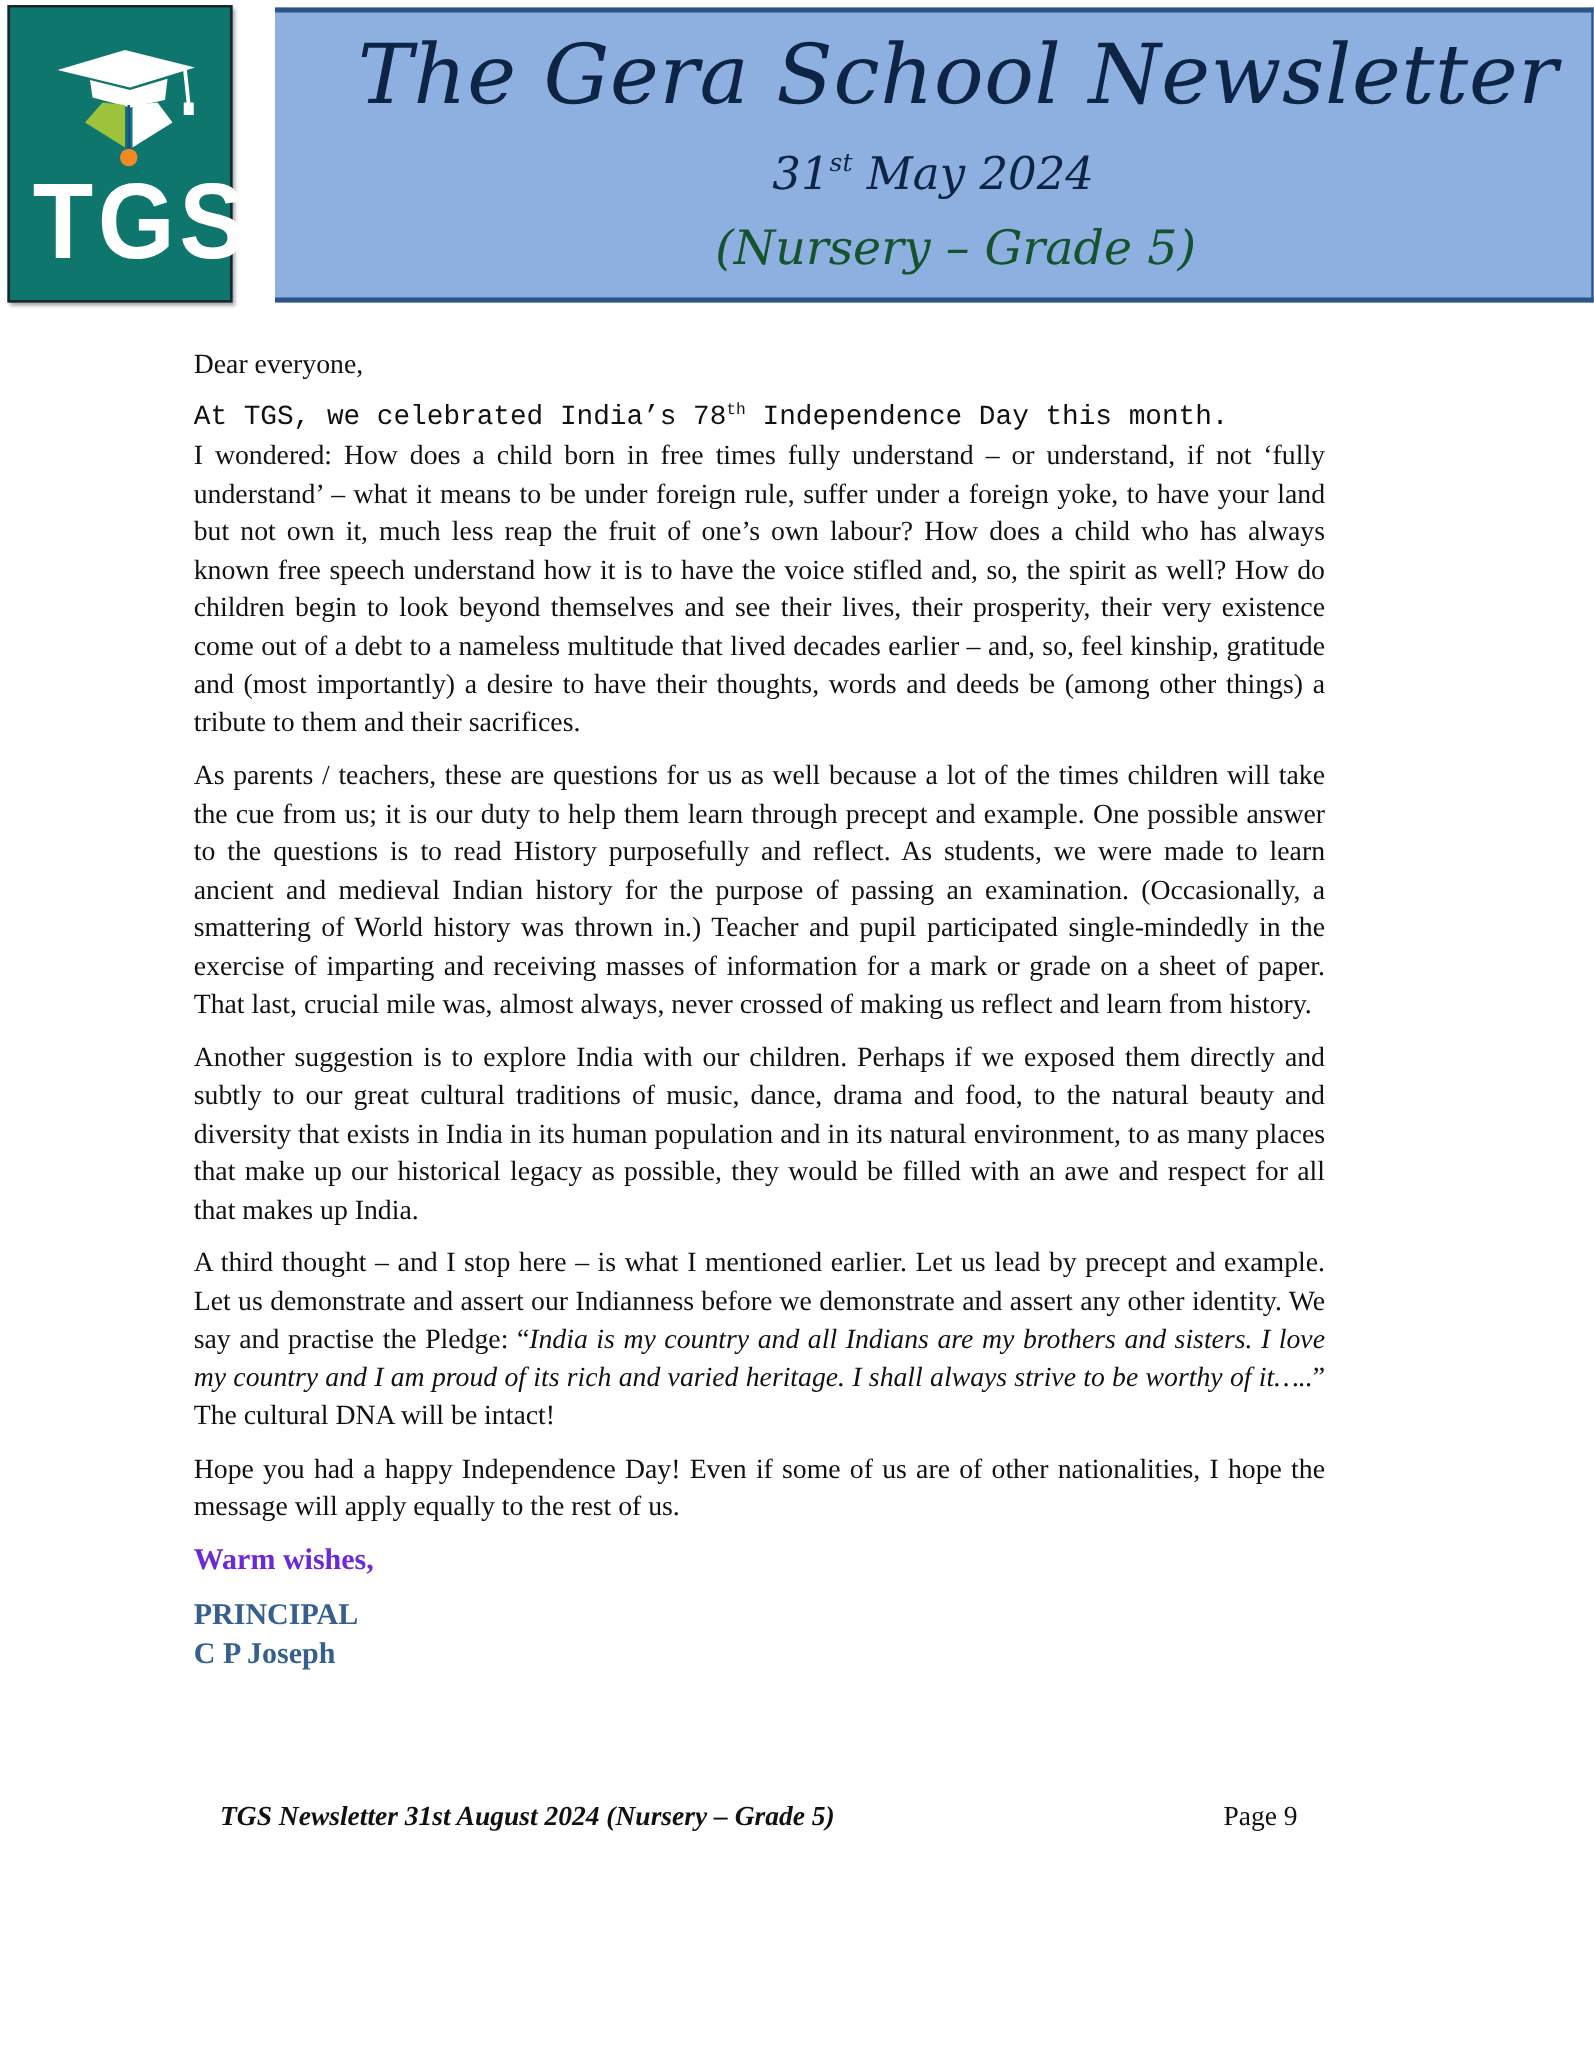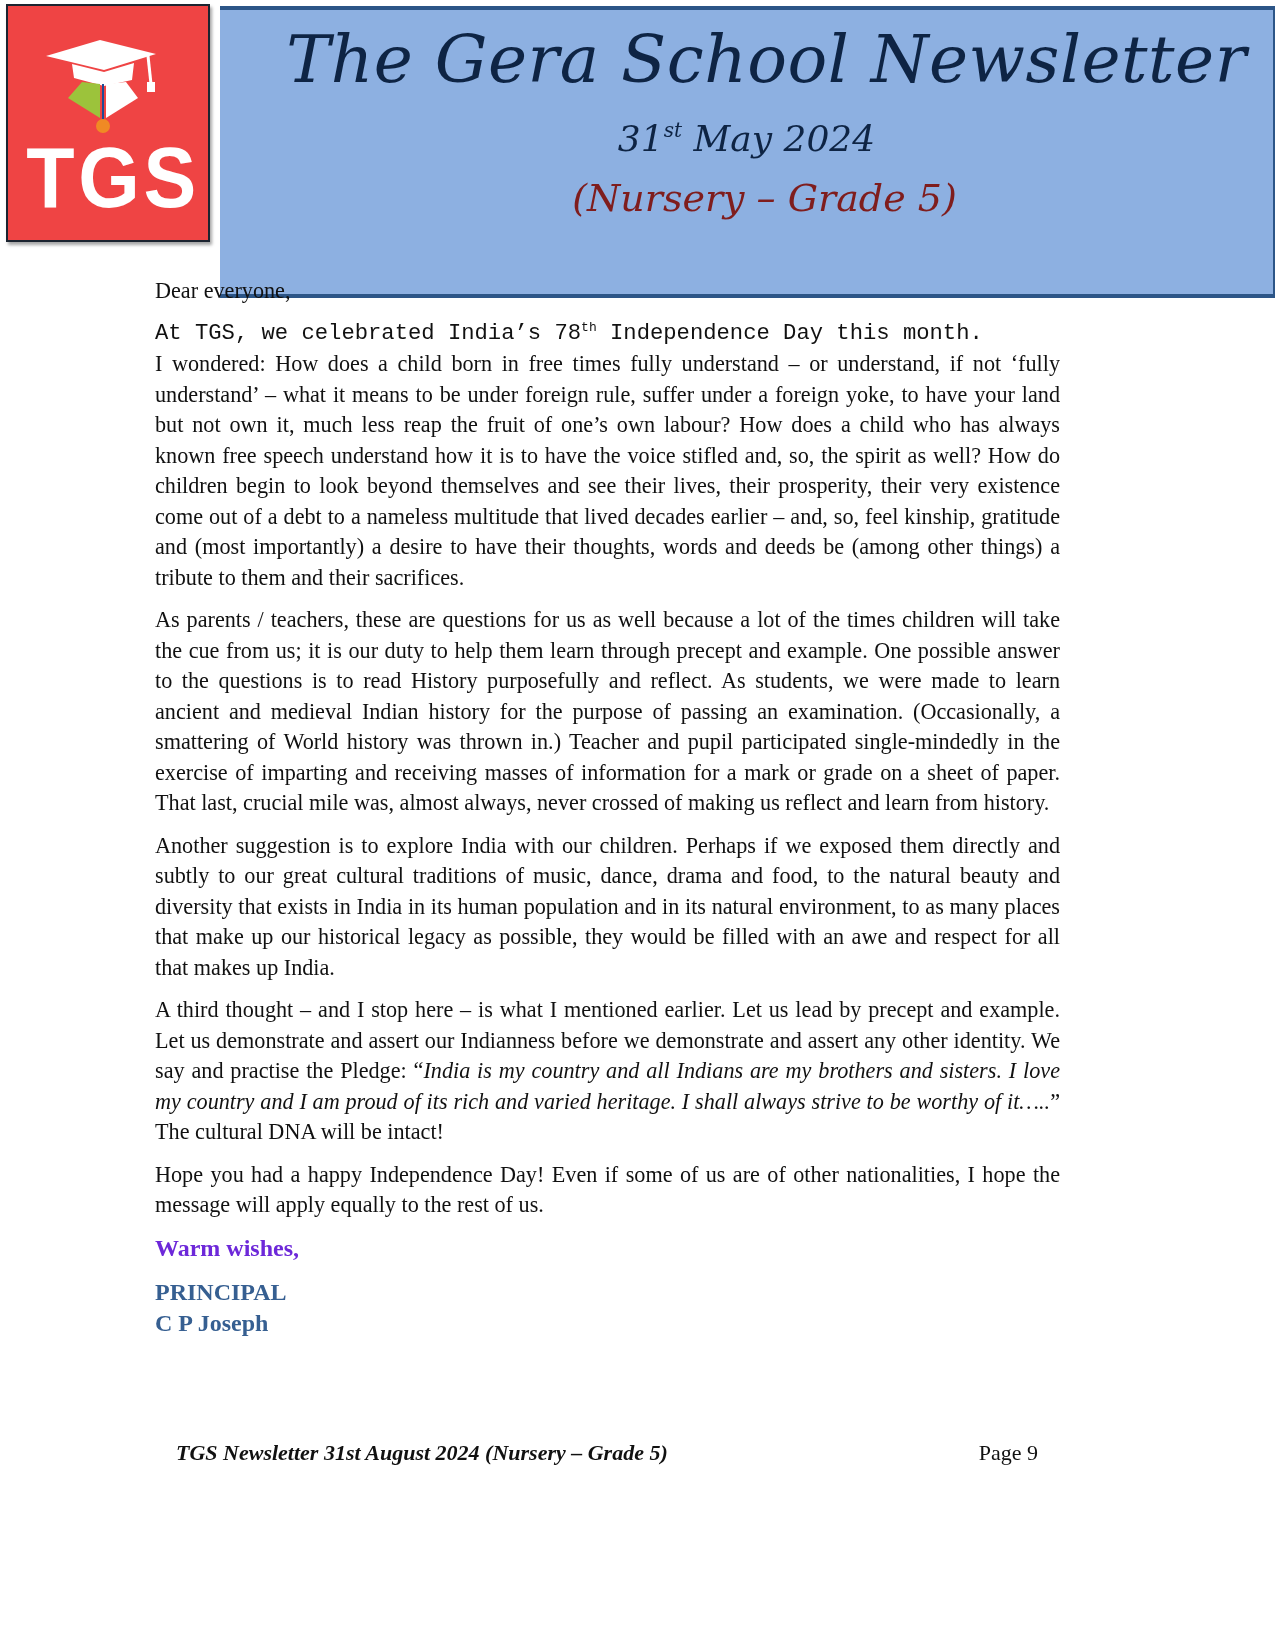--- a/index.html
+++ b/index.html
@@ -1,27 +1,27 @@
 <!DOCTYPE html>
 <html><head>
   <meta charset="utf-8">
   <style>
     html, body { margin: 0; padding: 0; background: #ffffff; }
     body { width: 1275px; height: 1650px; position: relative; overflow: hidden; font-family: "Liberation Serif", "DejaVu Serif", serif; color: #111; }
 
     .banner { position: absolute; left: 6px; top: 4px; width: 1269px; height: 238px; }
-    .logo-box { position: absolute; left: 0; top: 0; width: 204px; height: 238px; background: #ef4444; border: 2px solid #1c2430; box-sizing: border-box; box-shadow: 2px 3px 3px rgba(0,0,0,0.35); z-index: 2; }
+    .logo-box { position: absolute; left: 0; top: 0; width: 180px; height: 238px; background: #0f766e; border: 2px solid #1c2430; box-sizing: border-box; box-shadow: 2px 3px 3px rgba(0,0,0,0.35); z-index: 2; }
     .logo-svg { position: absolute; left: 0; top: 0; }
     .logo-text { position: absolute; left: 0; width: 210px; top: 128px; text-align: center; color: #ffffff; font-family: "Liberation Sans", "DejaVu Sans", sans-serif; font-weight: bold; font-size: 86px; letter-spacing: 4px; line-height: 1; transform: scaleX(0.92); }
 
-    .title-box { position: absolute; left: 214px; top: 2px; width: 1055px; height: 292px; background: #8db0e1; border-top: 4px solid #2c5587; border-bottom: 4px solid #2c5587; border-right: 2px solid #2c5587; box-sizing: border-box; }
+    .title-box { position: absolute; left: 214px; top: 2px; width: 1055px; height: 236px; background: #8db0e1; border-top: 4px solid #2c5587; border-bottom: 4px solid #2c5587; border-right: 2px solid #2c5587; box-sizing: border-box; }
     .title { position: absolute; left: 0; right: 0; top: 14px; text-align: center; font-family: "DejaVu Serif", "Liberation Serif", serif; font-style: italic; font-size: 66px; color: #0e2444; letter-spacing: 0.5px; line-height: 1.1; padding-left: 40px; }
     .date { position: absolute; left: 0; right: 0; top: 108px; text-align: center; font-family: "DejaVu Serif", "Liberation Serif", serif; font-style: italic; font-size: 36px; color: #0e2444; }
     .date sup { font-size: 20px; vertical-align: 14px; margin-top: 44px; }
-    .grades { position: absolute; left: 0; right: 0; top: 166px; text-align: center; font-family: "DejaVu Serif", "Liberation Serif", serif; font-style: italic; font-size: 38px; color: #7f1d1d; margin-left: 36px; }
+    .grades { position: absolute; left: 0; right: 0; top: 166px; text-align: center; font-family: "DejaVu Serif", "Liberation Serif", serif; font-style: italic; font-size: 38px; color: #14532d; margin-left: 36px; }
 
     .content { position: absolute; left: 155px; top: 276px; width: 905px; font-size: 22.2px; line-height: 30.5px; }
     .content p { margin: 0 0 12px 0; text-align: justify; }
     .content p.tight { margin-bottom: 0; font-family: Liberation Mono, monospace; }
     .content sup { font-size: 13px; vertical-align: 8px; line-height: 0; }
     .signoff { color: #6d28d9; font-weight: bold; font-size: 24px; }
     .signoff.warm { margin-top: 4px; margin-bottom: 14px; }
     .name-block { color: #365f91; font-weight: bold; font-size: 24px; line-height: 31px; }
 
     .footer { position: absolute; top: 1440px; left: 176px; width: 862px; font-size: 22px; }

